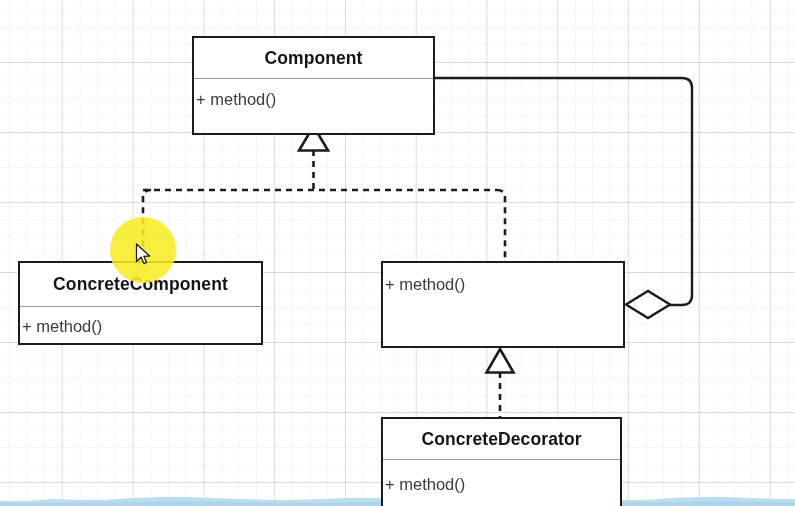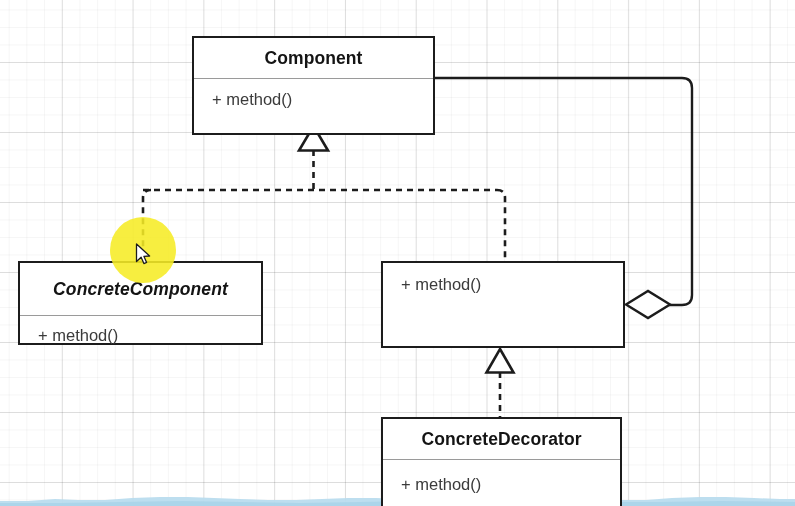--- a/index.html
+++ b/index.html
@@ -64,34 +64,34 @@
     font-size: 17.5px;
     color: #141414;
     letter-spacing: 0.1px;
     border-bottom: 1.6px solid #9a9a9a;
     white-space: nowrap;
   }
   .uml-class-members {
     box-sizing: border-box;
     display: flex;
     align-items: center;
-    padding-left: 18px;
+    padding-left: 2px;
     font-size: 16.5px;
     color: #3b3b3b;
     white-space: nowrap;
   }
   .member-row { line-height: 1; }
 
   
   #class-component            { left:192px; top:36px;  width:243px; height:99px; }
   #class-component .uml-class-name    { height:41px; }
   #class-component .uml-class-members { height:40px; }
 
   #class-concrete-component   { left:18px;  top:261px; width:245px; height:84px; }
-  #class-concrete-component .uml-class-name    { height:53px;font-style:italic; }
+  #class-concrete-component .uml-class-name    { height:44px; }
   #class-concrete-component .uml-class-members { height:39px; }
 
   #class-decorator            { left:381px; top:261px; width:244px; height:87px; }
   #class-decorator .uml-class-name    { height:41px; }
   #class-decorator .uml-class-members { height:42px; }
 
   #class-concrete-decorator   { left:381px; top:417px; width:241px; height:92px; }
   #class-concrete-decorator .uml-class-name    { height:41px; }
   #class-concrete-decorator .uml-class-members { height:49px; }
 

